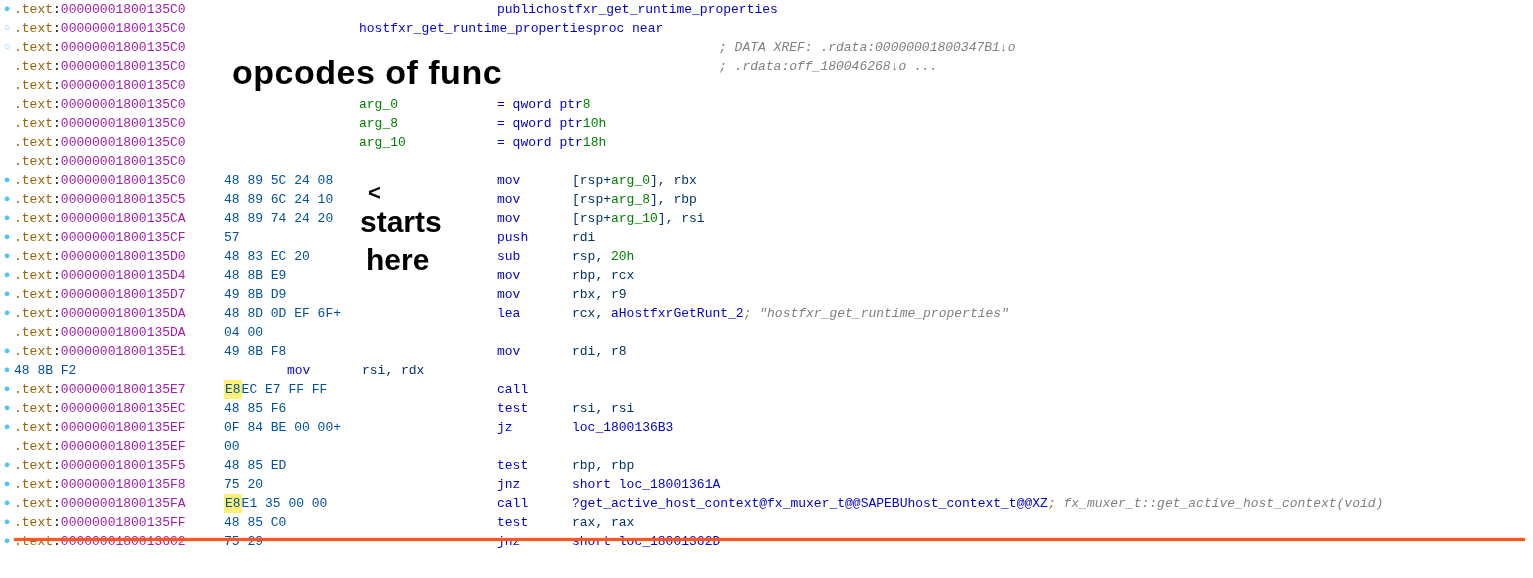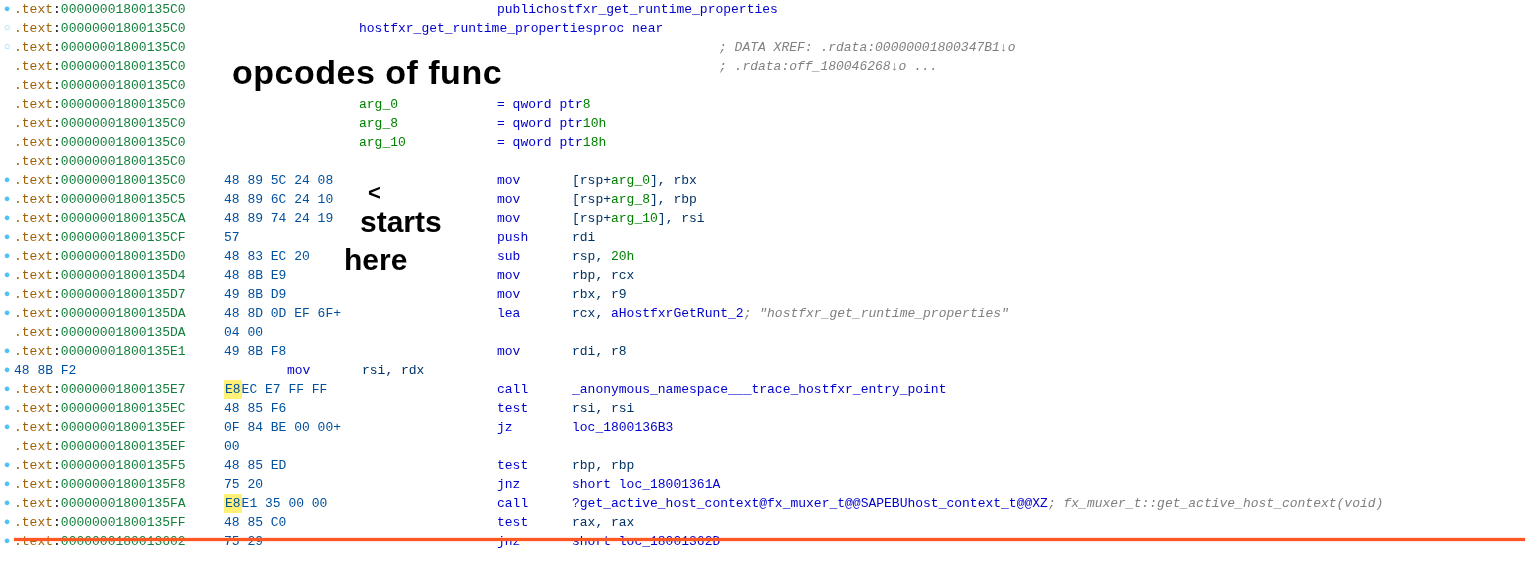--- a/index.html
+++ b/index.html
@@ -18,21 +18,21 @@
   .dot {
     display: inline-block;
     width: 14px;
     text-align: center;
     font-size: 11px;
     color: #1a73e8;
   }
   .dot.solid { color: #4fc3f7; }
   .dot.open { color: #81d4fa; }
   .seg { color: #a16207; }
-  .addr { color: #15803d; }
+  .addr { color: #a21caf; }
   .bytes { color: #0050a0; display:inline-block; }
   .byte-hl { background: #fff176; padding:0 1px;}
   .kw { color: #0000cc; }
   .reg { color: #003366; }
   .num { color: #008000; }
   .loc { color: #008000; }
   .name { color: #0000cc; }
   .name-link { color: #0000cc;}
   .cmt { color: #808080; font-style: italic; }
   .punct { color: #000; }
@@ -138,21 +138,21 @@
       <span class="dot solid">●</span>
       <span style="display: inline-block; width: 210px;"><span class="seg">.text</span><span class="punct">:</span><span class="addr">00000001800135C5 </span></span>
       <span class="col-bytes"><span class="bytes">48 89 6C 24 10</span></span>
       <span class="col-pad"></span>
       <span class="kw col-mnem">mov</span>
       <span><span class="reg">[rsp+</span><span class="num">arg_8</span><span class="reg">], rbp</span></span>
     </div>
     <div class="line">
       <span class="dot solid">●</span>
       <span style="display: inline-block; width: 210px;"><span class="seg">.text</span><span class="punct">:</span><span class="addr">00000001800135CA </span></span>
-      <span class="col-bytes"><span class="bytes">48 89 74 24 19</span></span>
+      <span class="col-bytes"><span class="bytes">48 89 74 24 20</span></span>
       <span class="col-pad"></span>
       <span class="kw col-mnem">mov</span>
       <span><span class="reg">[rsp+</span><span class="num">arg_10</span><span class="reg">], rsi</span></span>
     </div>
     <div class="line">
       <span class="dot solid">●</span>
       <span style="display: inline-block; width: 210px;"><span class="seg">.text</span><span class="punct">:</span><span class="addr">00000001800135CF </span></span>
       <span class="col-bytes"><span class="bytes">57</span></span>
       <span class="col-pad"></span>
       <span class="kw col-mnem">push</span>
@@ -210,21 +210,20 @@
       <span class="col-pad"></span>
       <span class="kw col-mnem">mov</span>
       <span><span class="reg">rsi, rdx</span></span>
     </div>
     <div class="line">
       <span class="dot solid">●</span>
       <span style="display: inline-block; width: 210px;"><span class="seg">.text</span><span class="punct">:</span><span class="addr">00000001800135E7 </span></span>
       <span class="col-bytes"><span class="bytes byte-hl">E8</span><span class="bytes"> EC E7 FF FF</span></span>
       <span class="col-pad"></span>
       <span class="kw col-mnem">call</span>
-      <span><span class="name-link">_anonymous_namespace___trace_hostfxr_entry_point</span></span>
     </div>
     <div class="line">
       <span class="dot solid">●</span>
       <span style="display: inline-block; width: 210px;"><span class="seg">.text</span><span class="punct">:</span><span class="addr">00000001800135EC </span></span>
       <span class="col-bytes"><span class="bytes">48 85 F6</span></span>
       <span class="col-pad"></span>
       <span class="kw col-mnem">test</span>
       <span><span class="reg">rsi, rsi</span></span>
     </div>
     <div class="line">
@@ -279,15 +278,15 @@
       <span class="col-bytes"><span class="bytes">75 29</span></span>
       <span class="col-pad"></span>
       <span class="kw col-mnem">jnz</span>
       <span><span class="kw">short </span><span class="name-link">loc_18001362D</span></span>
     </div>
   </div>
 
 <div class="annotation" style="top:55px; left:232px;">opcodes of func</div>
 <div class="ann2" style="top:183px; left:368px; font-size:22px;">&lt;</div>
 <div class="ann2" style="top:212px; left:360px; font-size:30px;">starts</div>
-<div class="ann2" style="top:250px; left:344px; font-size:30px;">here</div>
+<div class="ann2" style="top:250px; left:366px; font-size:30px;">here</div>
 
 <div class="hl-line"></div>
 
 </body></html>

